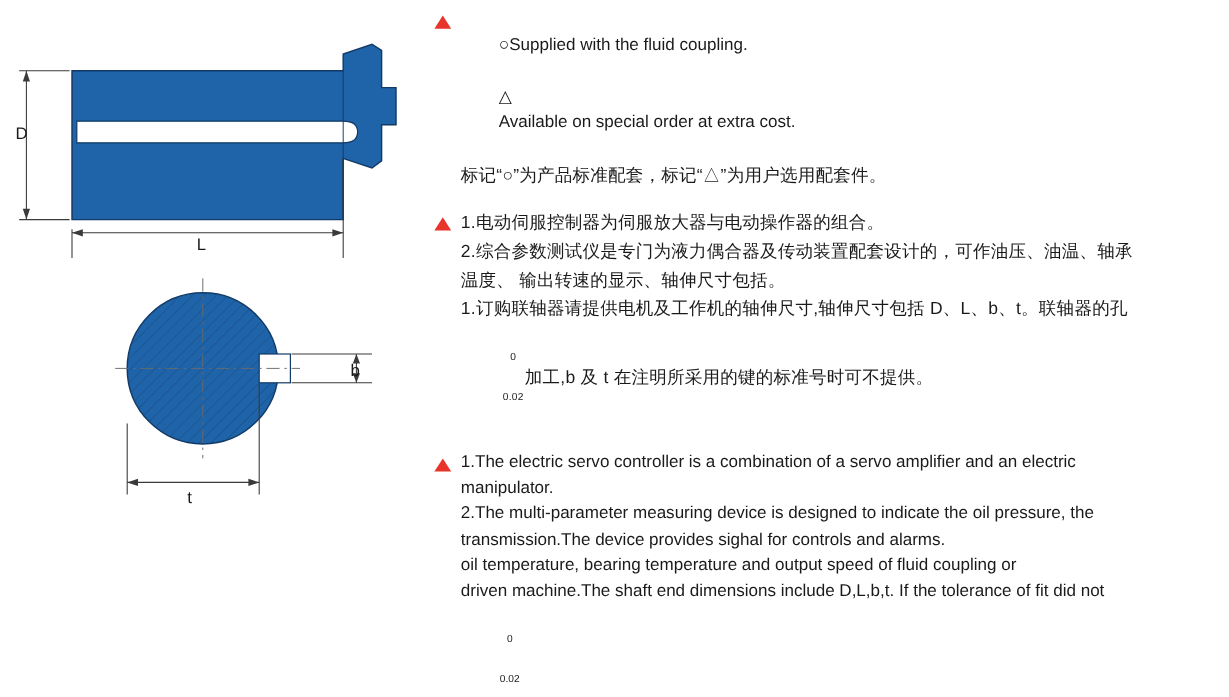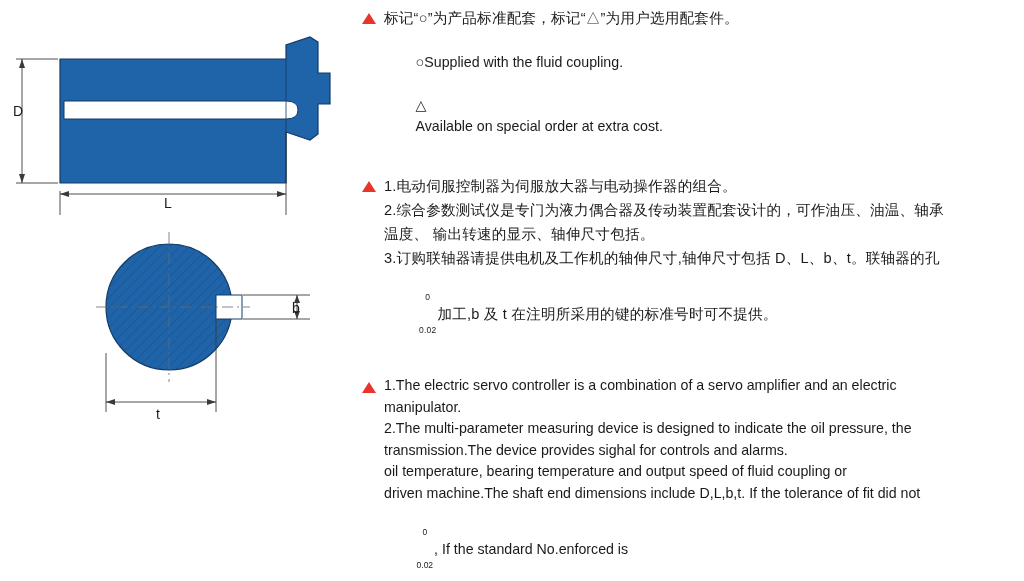--- a/index.html
+++ b/index.html
@@ -166,48 +166,48 @@
         <path d="M216,402 L207,399 L207,405 Z" fill="#3a3a3a" stroke="none"></path>
       </g>
       <text x="156" y="419" font-family="Liberation Sans, sans-serif" font-size="14" fill="#1a1a1a">t</text>
     </svg>
   </div>
 
   <div class="text-panel">
 
     <div class="block">
       <span class="tri"></span>
-      <p class="line cn">标记“○”为产品标准配套，标记“△”为用户选用配套件。</p>
       <p class="line en">
         <span class="sup-circle">○</span><span>Supplied with the fluid coupling.</span>
         &nbsp;&nbsp;&nbsp;&nbsp;&nbsp;
         <span>△</span>
         <span>Available on special order at extra cost.</span>
       </p>
+      <p class="line cn">标记“○”为产品标准配套，标记“△”为用户选用配套件。</p>
     </div>
 
     <div class="block">
       <span class="tri"></span>
       <p class="line cn">1.电动伺服控制器为伺服放大器与电动操作器的组合。</p>
       <p class="line cn">2.综合参数测试仪是专门为液力偶合器及传动装置配套设计的，可作油压、油温、轴承</p>
       <p class="line cn">温度、 输出转速的显示、轴伸尺寸包括。</p>
-      <p class="line cn">3.订购联轴器请提供电机及工作机的轴伸尺寸,轴伸尺寸包括 D、L、b、t。联轴器的孔</p>
+      <p class="line cn">1.订购联轴器请提供电机及工作机的轴伸尺寸,轴伸尺寸包括 D、L、b、t。联轴器的孔</p>
       <p class="line cn">
         <span class="stack"><span class="top">0</span><span class="bot">0.02</span></span><span>加工,b 及 t 在注明所采用的键的标准号时可不提供。</span>
       </p>
     </div>
 
     <div class="block">
       <span class="tri"></span>
       <p class="line en">1.The electric servo controller is a combination of a servo amplifier and an electric</p>
       <p class="line en">manipulator.</p>
       <p class="line en">2.The multi-parameter measuring device is designed to indicate the oil pressure, the</p>
       <p class="line en">transmission.The device provides sighal for controls and alarms.</p>
       <p class="line en">oil temperature, bearing temperature and output speed of fluid coupling or</p>
       <p class="line en">driven machine.The shaft end dimensions include D,L,b,t. If the tolerance of fit did not</p>
       <p class="line en en-b">
-        <span class="stack"><span class="top">0</span><span class="bot">0.02</span></span><span>, If the standard No.enforced is</span>
+        <span class="stack"><span class="top">0</span><span class="bot">0.02</span></span>
       </p>
 
     </div>
 
   </div>
 </div>
 
 </body></html>

